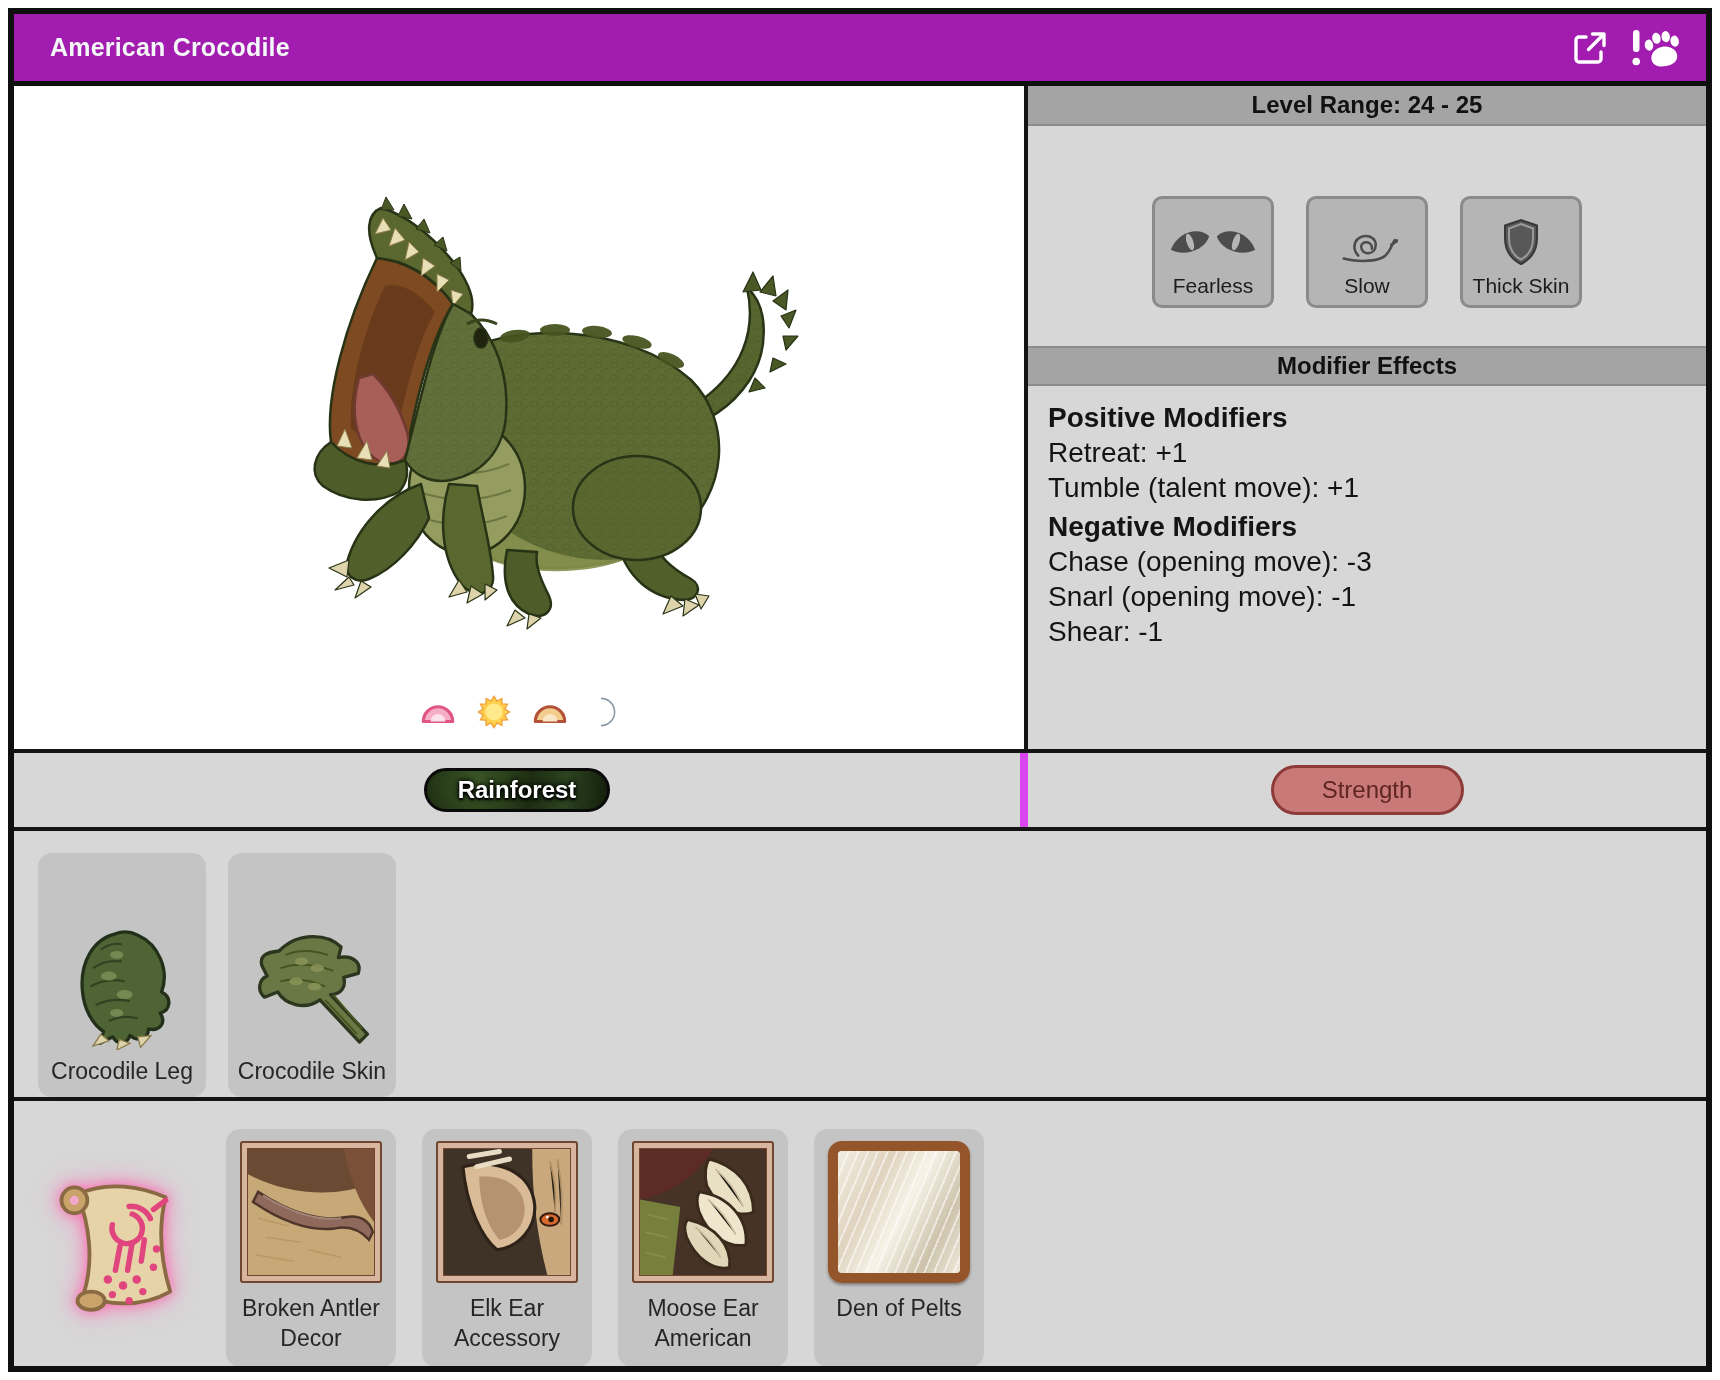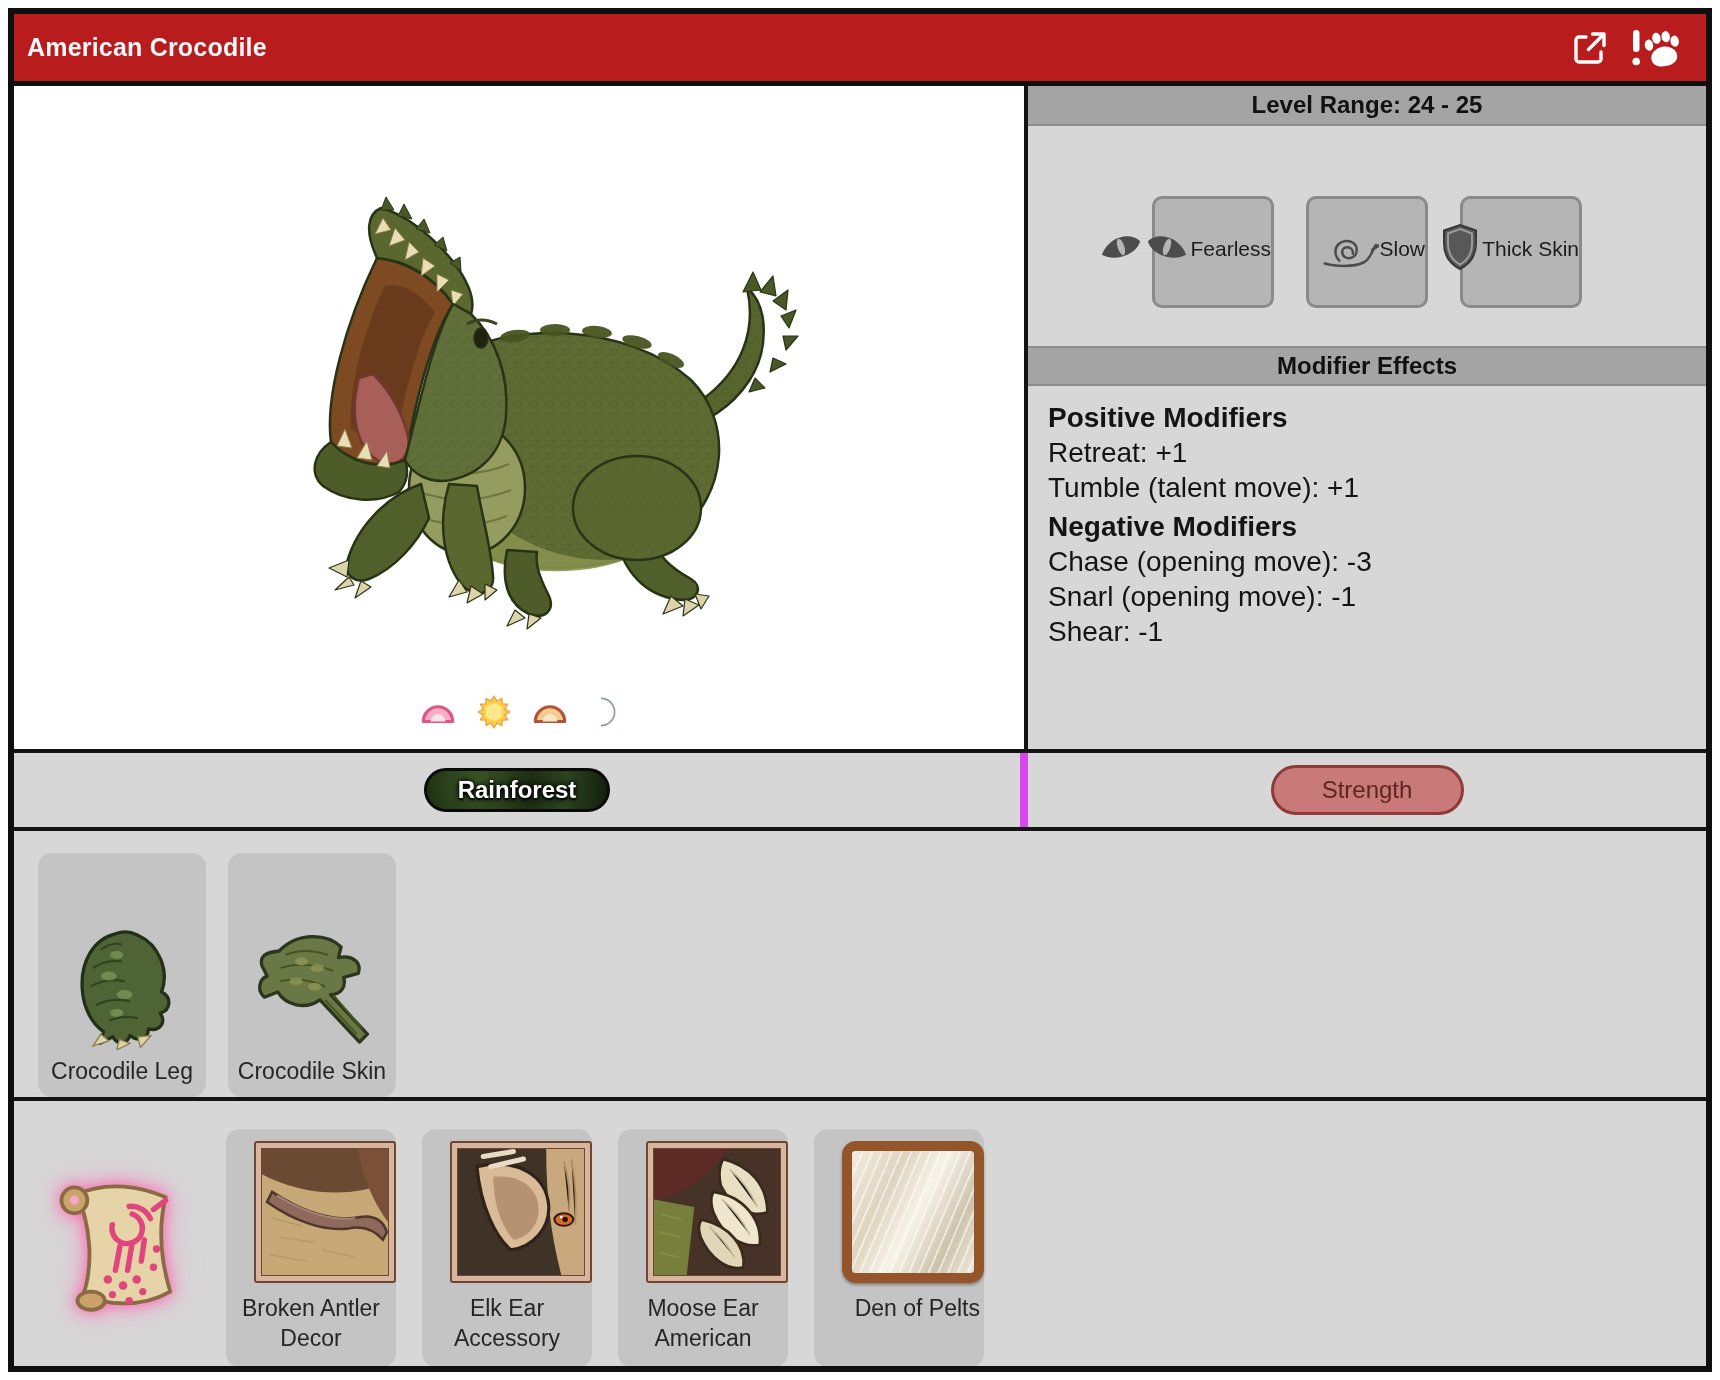--- a/index.html
+++ b/index.html
@@ -2,42 +2,42 @@
 <html><head>
 <meta charset="utf-8">
 <style>
   html,body{margin:0;padding:0;background:#ffffff;}
   .viewport{position:relative;width:1720px;height:1380px;background:#ffffff;
     font-family:"Liberation Sans","DejaVu Sans",sans-serif;color:#141414;}
   .page{position:absolute;left:8px;top:8px;width:1704px;height:1364px;box-sizing:border-box;
     border:6px solid #0f0f0f;background:#ffffff;display:flex;flex-direction:column;overflow:hidden;}
 
   
-  .titlebar{flex:0 0 72px;background:#b91c1c;border-bottom:5px solid #0f0f0f;display:flex;
-    align-items:center;padding:0 24px 0 13px;box-sizing:border-box;}
+  .titlebar{flex:0 0 72px;background:#a21caf;border-bottom:5px solid #0f0f0f;display:flex;
+    align-items:center;padding:0 24px 0 36px;box-sizing:border-box;}
   .titlebar .title{flex:1;color:#f4f7f8;font-size:25px;font-weight:bold;letter-spacing:.2px;}
   .titlebar .tb-icons{display:flex;align-items:center;gap:20px;}
   .tb-btn{cursor:pointer;display:flex;align-items:center;}
 
   
   .main-row{flex:0 0 663px;display:flex;min-height:0;}
   .left-main{flex:0 0 1014px;background:#ffffff;border-right:4px solid #141414;position:relative;
     display:flex;justify-content:center;box-sizing:border-box;}
   .croc-wrap{margin-top:80px;}
   .time-row{position:absolute;left:0;right:0;bottom:16px;display:flex;justify-content:center;
     align-items:center;gap:18px;}
 
   .right-main{flex:1;display:flex;flex-direction:column;background:#d7d7d7;min-width:0;}
   .bar{height:40px;flex:0 0 40px;background:#a4a4a4;display:flex;align-items:center;justify-content:center;
     font-size:24px;font-weight:bold;color:#111;border-bottom:2px solid #8c8c8c;box-sizing:border-box;}
   .bar.mid{border-top:2px solid #8c8c8c;}
   .traits-panel{flex:0 0 220px;display:flex;justify-content:center;align-items:flex-start;
     padding-top:70px;gap:32px;box-sizing:border-box;}
   .trait{width:122px;height:112px;background:#b5b5b5;border:3px solid #8a8a8a;border-radius:10px;
-    box-sizing:border-box;display:flex;align-items:center;justify-content:flex-end;
+    box-sizing:border-box;display:flex;flex-direction:column;align-items:center;justify-content:flex-end;
     padding-bottom:7px;cursor:pointer;}
   .trait .t-ico{height:56px;display:flex;align-items:center;justify-content:center;margin-bottom:4px;}
   .trait .t-label{font-size:21px;color:#1c1c1c;white-space:nowrap;}
 
   .mods-panel{flex:1;padding:16px 20px 0 20px;font-size:28px;line-height:31px;color:#141414;}
   .m-head{font-weight:bold;margin:8px 0 4px 0;}
   .m-head:first-child{margin-top:0;}
   .m-line{margin:4px 0;}
 
   
@@ -62,21 +62,21 @@
     display:flex;flex-direction:column;align-items:center;justify-content:flex-end;padding-bottom:12px;cursor:pointer;}
   .drop-card .d-img{width:132px;height:132px;margin-bottom:8px;}
   .drop-label{font-size:23px;color:#262626;white-space:nowrap;}
 
   
   .recipe-section{flex:1;background:#d7d7d7;display:flex;align-items:flex-start;gap:26px;
     padding:28px 0 0 30px;box-sizing:border-box;}
   .scroll-wrap{width:152px;height:152px;margin-top:44px;margin-right:4px;cursor:pointer;}
   .scroll-wrap svg{filter:drop-shadow(0 0 7px rgba(255,92,170,.85)) drop-shadow(0 0 14px rgba(255,120,185,.55));}
   .recipe-card{width:170px;height:238px;background:#c4c4c4;border-radius:14px;box-sizing:border-box;
-    display:flex;flex-direction:column;align-items:flex-end;padding-top:12px;cursor:pointer;}
+    display:flex;flex-direction:column;align-items:center;padding-top:12px;cursor:pointer;}
   .frame{width:142px;height:142px;box-sizing:border-box;background:#d8b59e;border:2px solid #6f4630;
     border-radius:3px;padding:5px;}
   .frame-inner{width:100%;height:100%;box-sizing:border-box;border:1px solid #6f4630;overflow:hidden;}
   .frame-inner svg{display:block;width:100%;height:100%;}
   .den-frame{width:142px;height:142px;box-sizing:border-box;border:10px solid #94552a;border-radius:14px;
     box-shadow:0 2px 3px rgba(0,0,0,.35);overflow:hidden;}
   .fur{width:100%;height:100%;
     background:
       repeating-linear-gradient(113deg,rgba(255,255,255,.55) 0 2px,rgba(0,0,0,0) 2px 9px),
       linear-gradient(118deg,#f2ede1 0%,#ded3be 30%,#f7f3e8 52%,#cdc3ac 78%,#efe9db 100%);}

